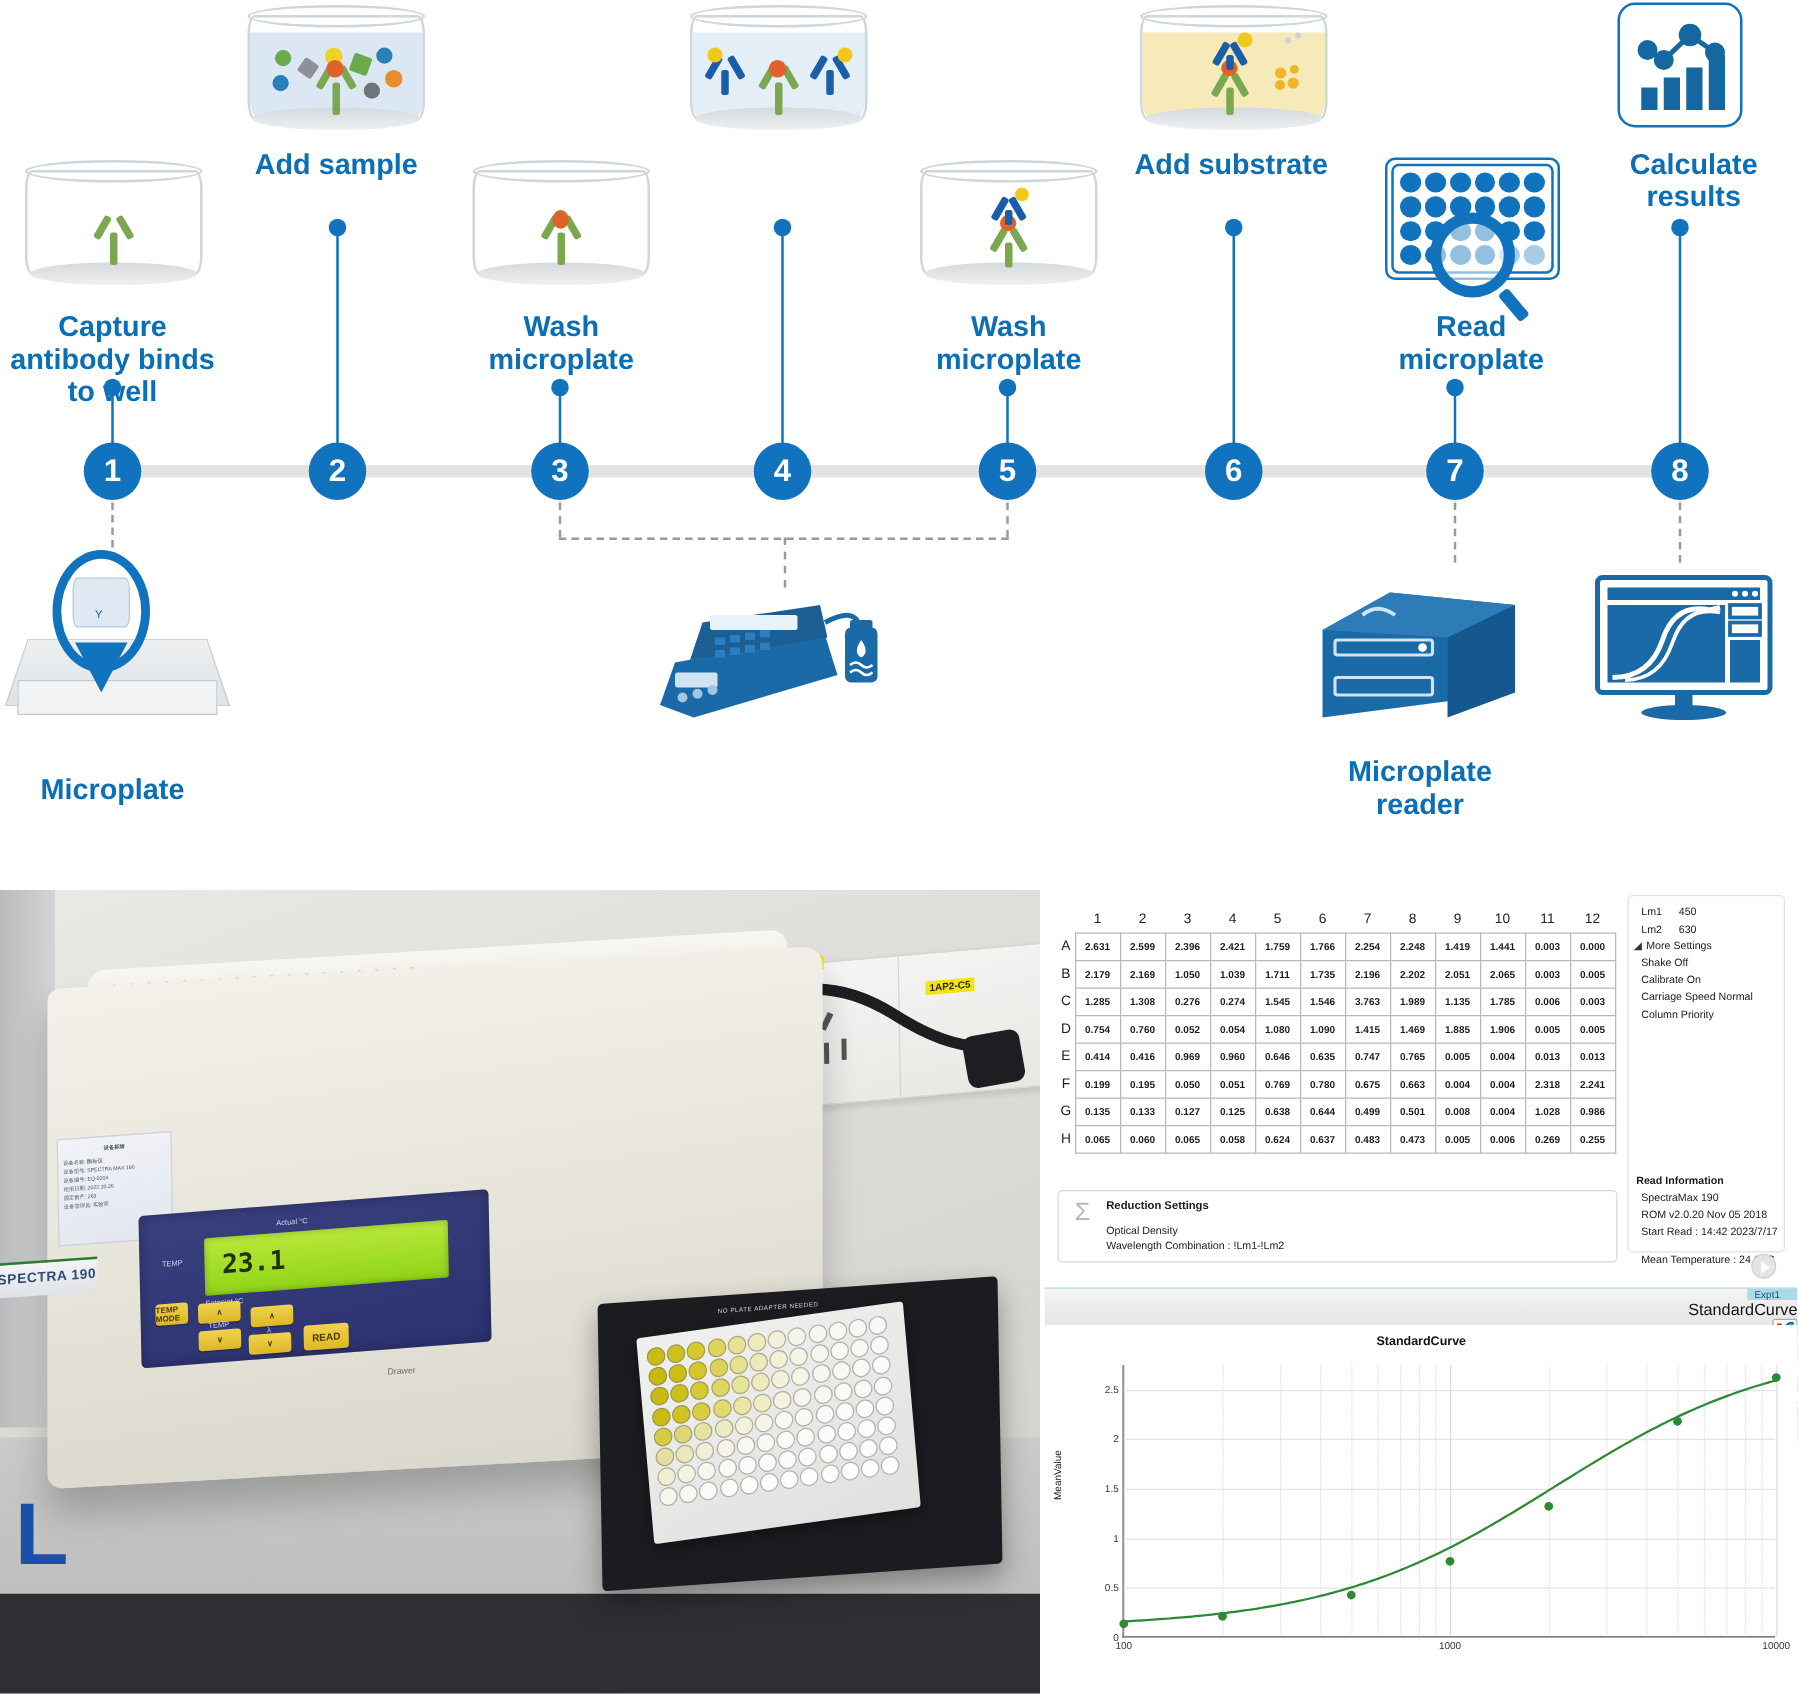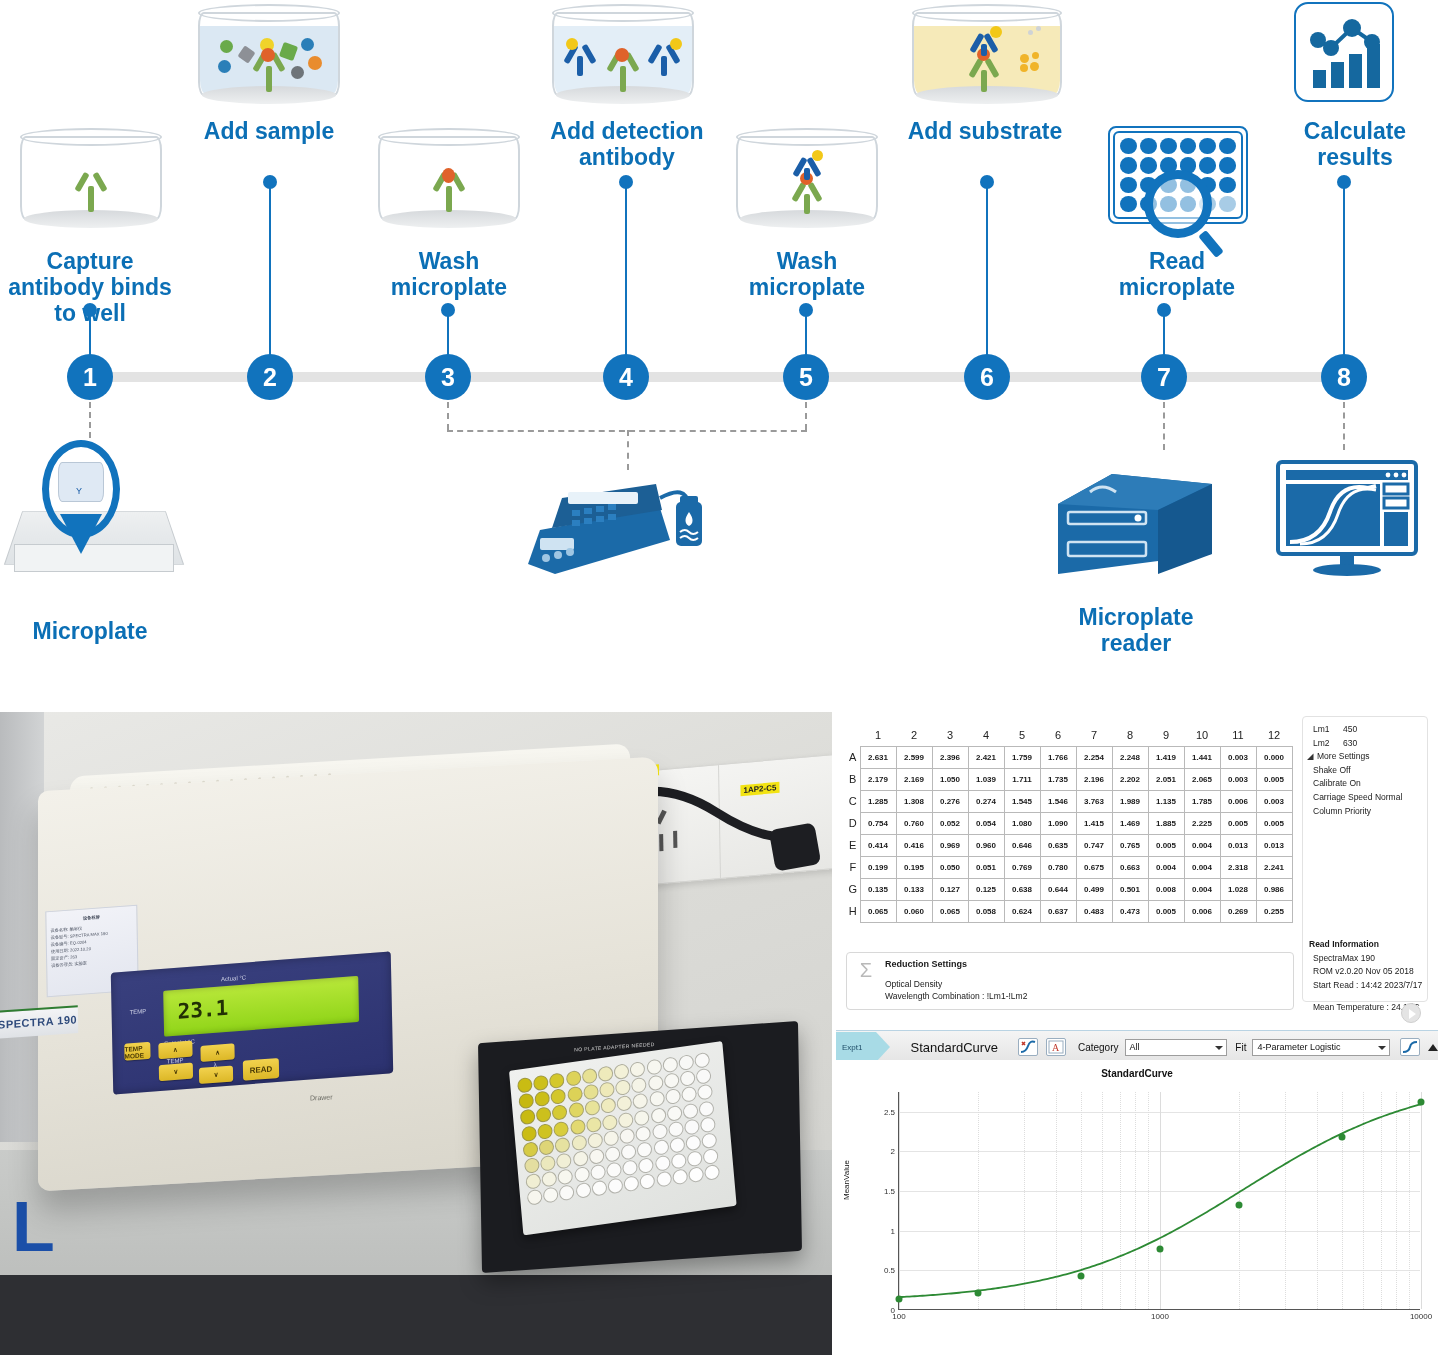--- a/index.html
+++ b/index.html
@@ -173,21 +173,21 @@
   .info-line.hdr { font-weight:bold; padding-left:2px; margin-top:14px; }
   .info-line.kv span.k { display:inline-block; width:30px; }
   .play-btn { position:absolute; right:6px; bottom:-22px; width:20px; height:20px; border-radius:50%; background:#e4e4e4; border:1px solid #cfcfcf; }
   .play-btn:after { content:""; position:absolute; left:7px; top:5px; border-left:7px solid #fff; border-top:5px solid transparent; border-bottom:5px solid transparent; }
 
   
   #sc-toolbar {
     position:absolute; left:0; top:318px; width:602px; height:34px;
     background:linear-gradient(180deg,#f4f4f4,#e4e4e4);
     border-top:1px solid #b9d3e3; border-bottom:1px solid #c8c8c8;
-    display:flex; align-items:center; font-size:10px;
+    display:flex; align-items:flex-end; font-size:10px;flex-direction:column;
   }
   .expt-tab {
     position:relative; height:30px; background:#a8dbe6; color:#21506a;
     display:flex; align-items:center; padding:0 14px 0 6px; font-size:8px;
   }
   .expt-tab:after {
     content:""; position:absolute; right:-14px; top:0;
     border-left:14px solid #a8dbe6; border-top:15px solid transparent; border-bottom:15px solid transparent;
   }
   .sc-title { margin-left:34px; font-size:13px; color:#111; }
@@ -300,21 +300,20 @@
       <div class="armR" style="left:6px; top:-12px; background:#1b5ea8; transform:rotate(-30deg);"></div>
     </div>
     <div class="dotshape" style="left:118px;top:34px;width:12px;height:12px;background:#f2c818;"></div>
     <div class="ab" style="left:71px; top:62px;">
       <div class="stem" style="left:-3px; top:0; height:26px; background:#7ba84f;"></div>
       <div class="armL" style="left:-12px; top:-14px; background:#7ba84f; transform:rotate(30deg);"></div>
       <div class="armR" style="left:6px; top:-14px; background:#7ba84f; transform:rotate(-30deg);"></div>
     </div>
     <div class="dotshape" style="left:63px;top:44px;width:14px;height:14px;background:#e0622a;"></div>
   </div>
-  <div class="wf-label" style="left:538px; top:118px; width:178px; white-space:pre-line;">Add detection antibody</div>
   <div class="pin" style="left:625px; top:182px; height:178px;">
     <div class="dot"></div>
   </div>
 
   <div class="beaker" style="left:736px; top:128px; width:142px; height:100px;">
     <div class="rim"></div>
     <div class="glass"></div>
     <div class="base"></div>
     <div class="ab" style="left:71px; top:66px;">
       <div class="stem" style="left:-3px; top:0; height:20px; background:#7ba84f;"></div>
@@ -769,21 +768,21 @@
             <th class="rowh">D</th>
             <td class="pink">0.754</td>
             <td class="pink">0.760</td>
             <td class="green">0.052</td>
             <td class="green">0.054</td>
             <td class="green">1.080</td>
             <td class="green">1.090</td>
             <td class="green">1.415</td>
             <td class="green">1.469</td>
             <td class="green">1.885</td>
-            <td class="green">2.225</td>
+            <td class="green">1.906</td>
             <td>0.005</td>
             <td>0.005</td>
           </tr>
           <tr>
             <th class="rowh">E</th>
             <td class="pink">0.414</td>
             <td class="pink">0.416</td>
             <td class="green">0.969</td>
             <td class="green">0.960</td>
             <td class="green">0.646</td>

